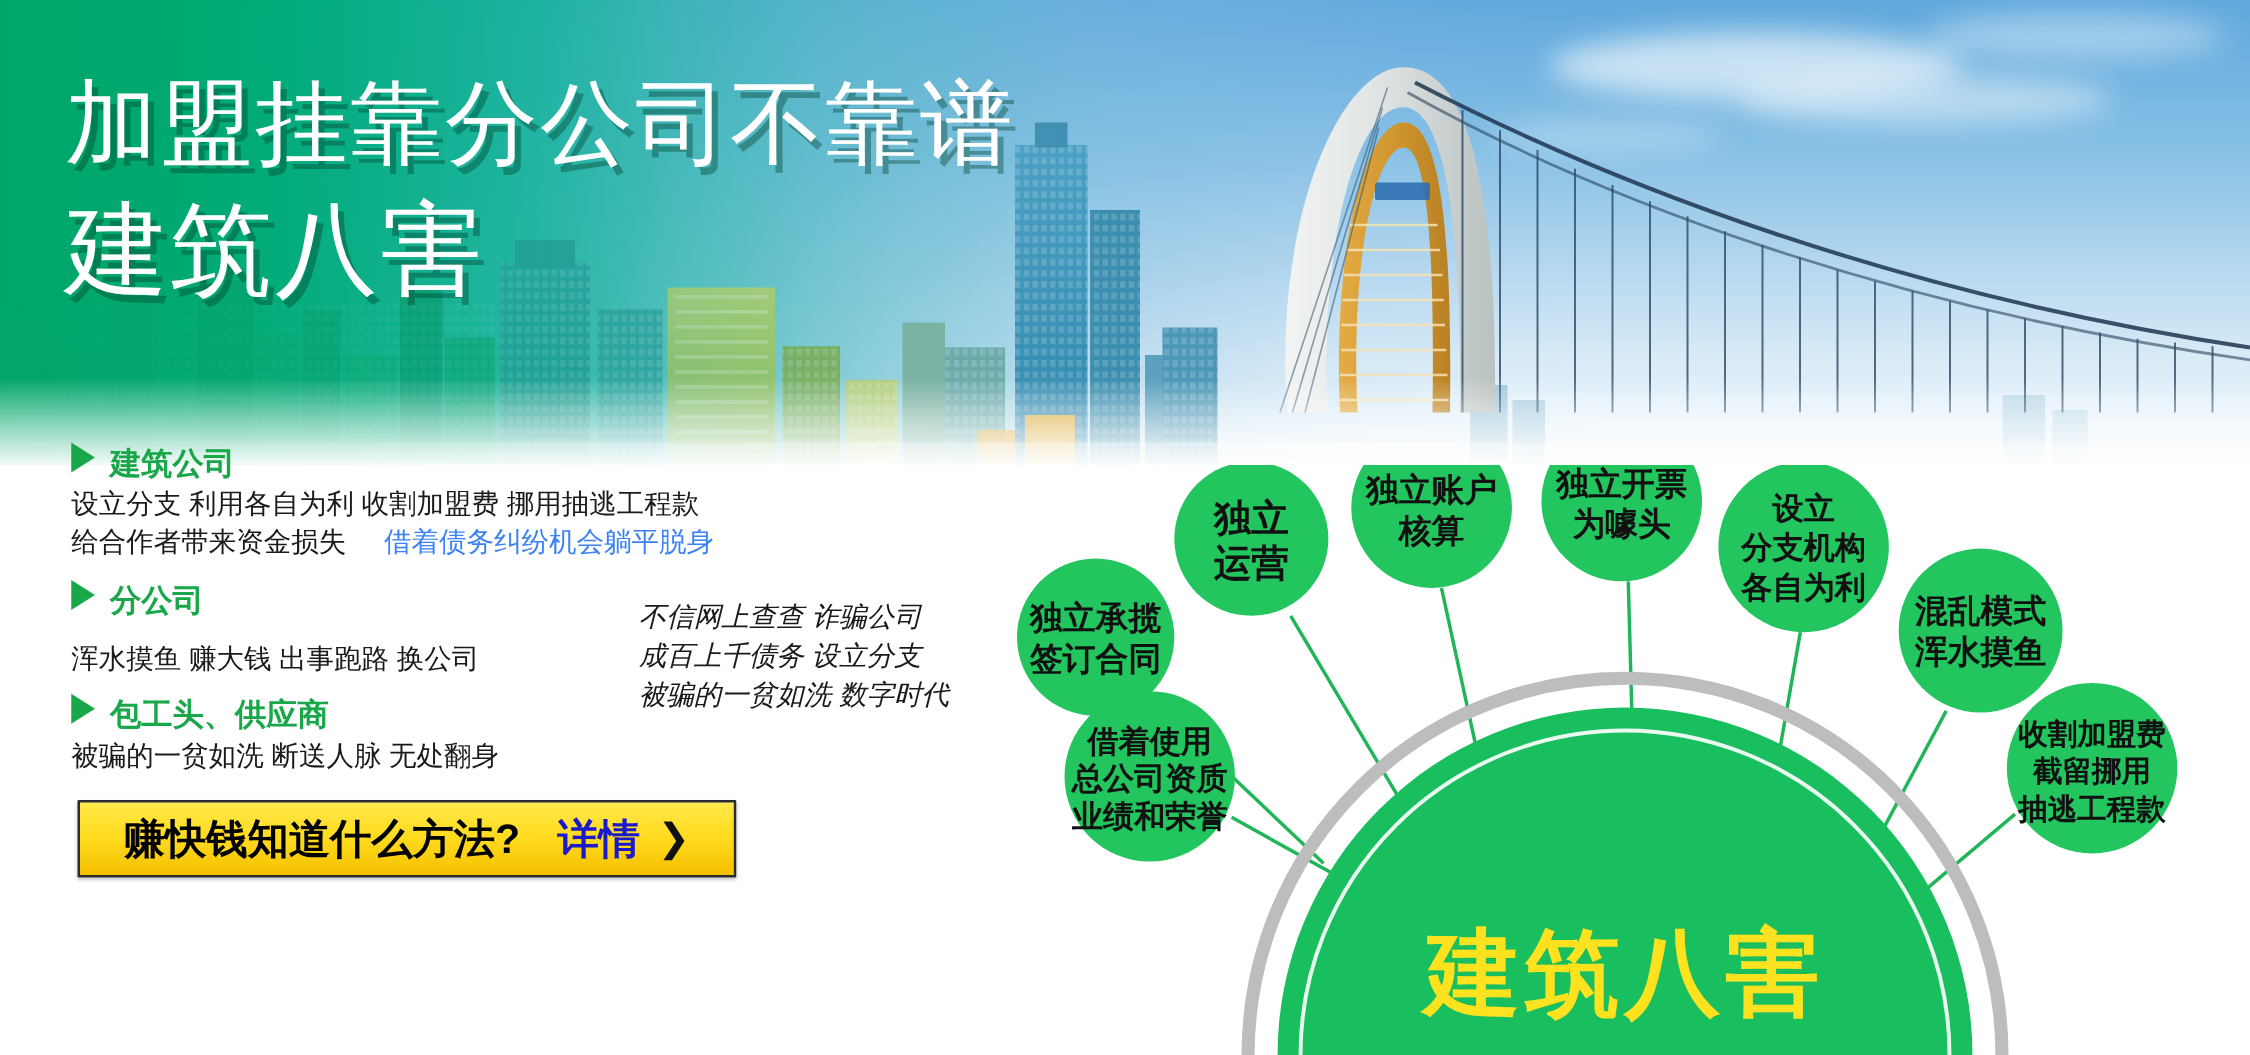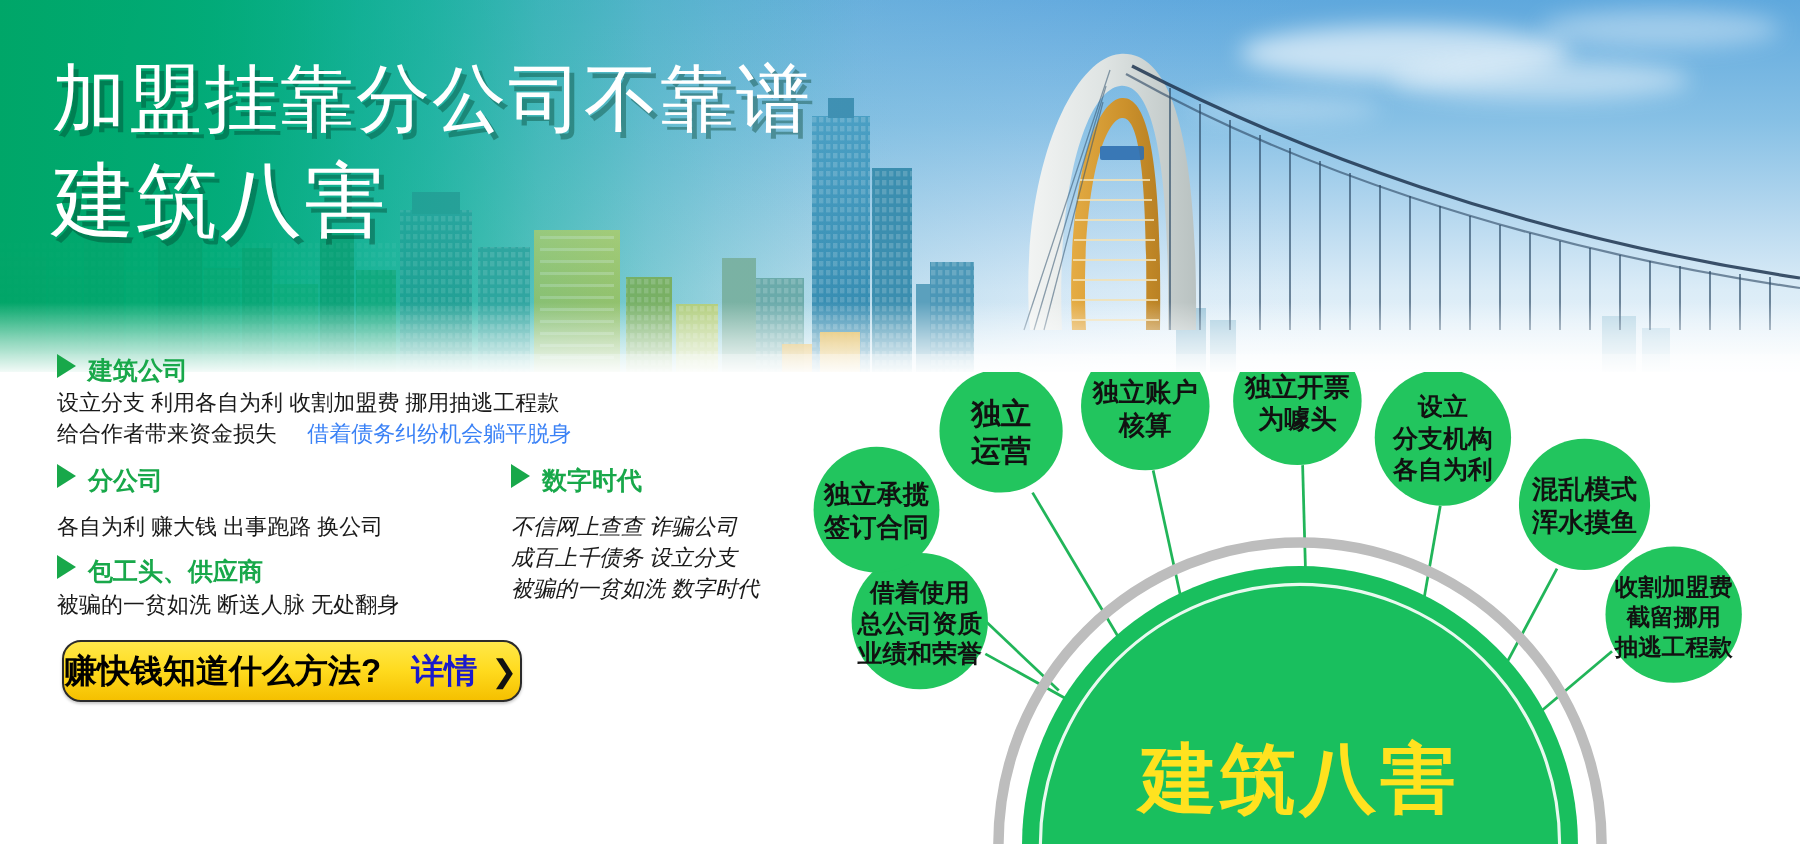--- a/index.html
+++ b/index.html
@@ -94,25 +94,25 @@
   #blk-a { position:absolute; left:57px; top:-18px; }
   #blk-a .sec-body { margin-top:0; }
   #blk-b { position:absolute; left:57px; top:92px; }
   #blk-b .sec-body { margin-top:14px; }
   #blk-c { position:absolute; left:57px; top:183px; }
   #blk-c .sec-body { margin-top:1px; }
   #blk-d { position:absolute; left:511px; top:92px; }
   #blk-d .sec-body { margin-top:14px;font-style:italic; }
 
   #cta {
-    position:absolute; left:62px; top:268px; width:460px; height:62px;
-    border-radius:19px;
+    position:absolute; left:62px; top:268px; width:527px; height:62px;
+    border-radius:1px;
     background:linear-gradient(to bottom,#ffe84a 0%,#ffdb1f 48%,#f5c000 100%);
     border:2px solid #2b2b2b;
-    display:flex; align-items:center; gap:6px;
+    display:flex; align-items:center; justify-content:center; gap:6px;
     box-shadow:0 2px 3px rgba(0,0,0,.22);
     cursor:pointer;
   }
   #cta-main { font-size:33px; font-weight:700; color:#000; letter-spacing:0px; }
   #cta-link { font-size:33px; font-weight:700; color:#1a1acc; margin-left:24px; }
   #cta-chev { font-size:31px; color:#111; margin-left:8px; font-weight:400; }
 
   
   #diagram { position:absolute; left:800px; top:372px; width:1000px; height:472px; }
   #diagram svg { display:block; }
@@ -315,42 +315,38 @@
     </div>
   </div>
 
   <div id="blk-b">
     <div class="sec-head">
       <span class="tri"></span>
       <span>分公司</span>
     </div>
     <div class="sec-body">
       <div>
-        <span>各自为利 赚大钱    出事跑路 换公司</span>
+        <span>浑水摸鱼 赚大钱    出事跑路 换公司</span>
       </div>
     </div>
   </div>
 
   <div id="blk-c">
     <div class="sec-head">
       <span class="tri"></span>
       <span>包工头、供应商</span>
     </div>
     <div class="sec-body">
       <div>
         <span>被骗的一贫如洗  断送人脉  无处翻身</span>
       </div>
     </div>
   </div>
 
   <div id="blk-d">
-    <div class="sec-head">
-      <span class="tri"></span>
-      <span>数字时代</span>
-    </div>
     <div class="sec-body">
       <div>不信网上查查 诈骗公司</div>
       <div>成百上千债务 设立分支</div>
       <div>被骗的一贫如洗 数字时代</div>
     </div>
   </div>
 
   <div id="cta">
     <span id="cta-main">赚快钱知道什么方法?</span>
     <span id="cta-link">详情</span>

